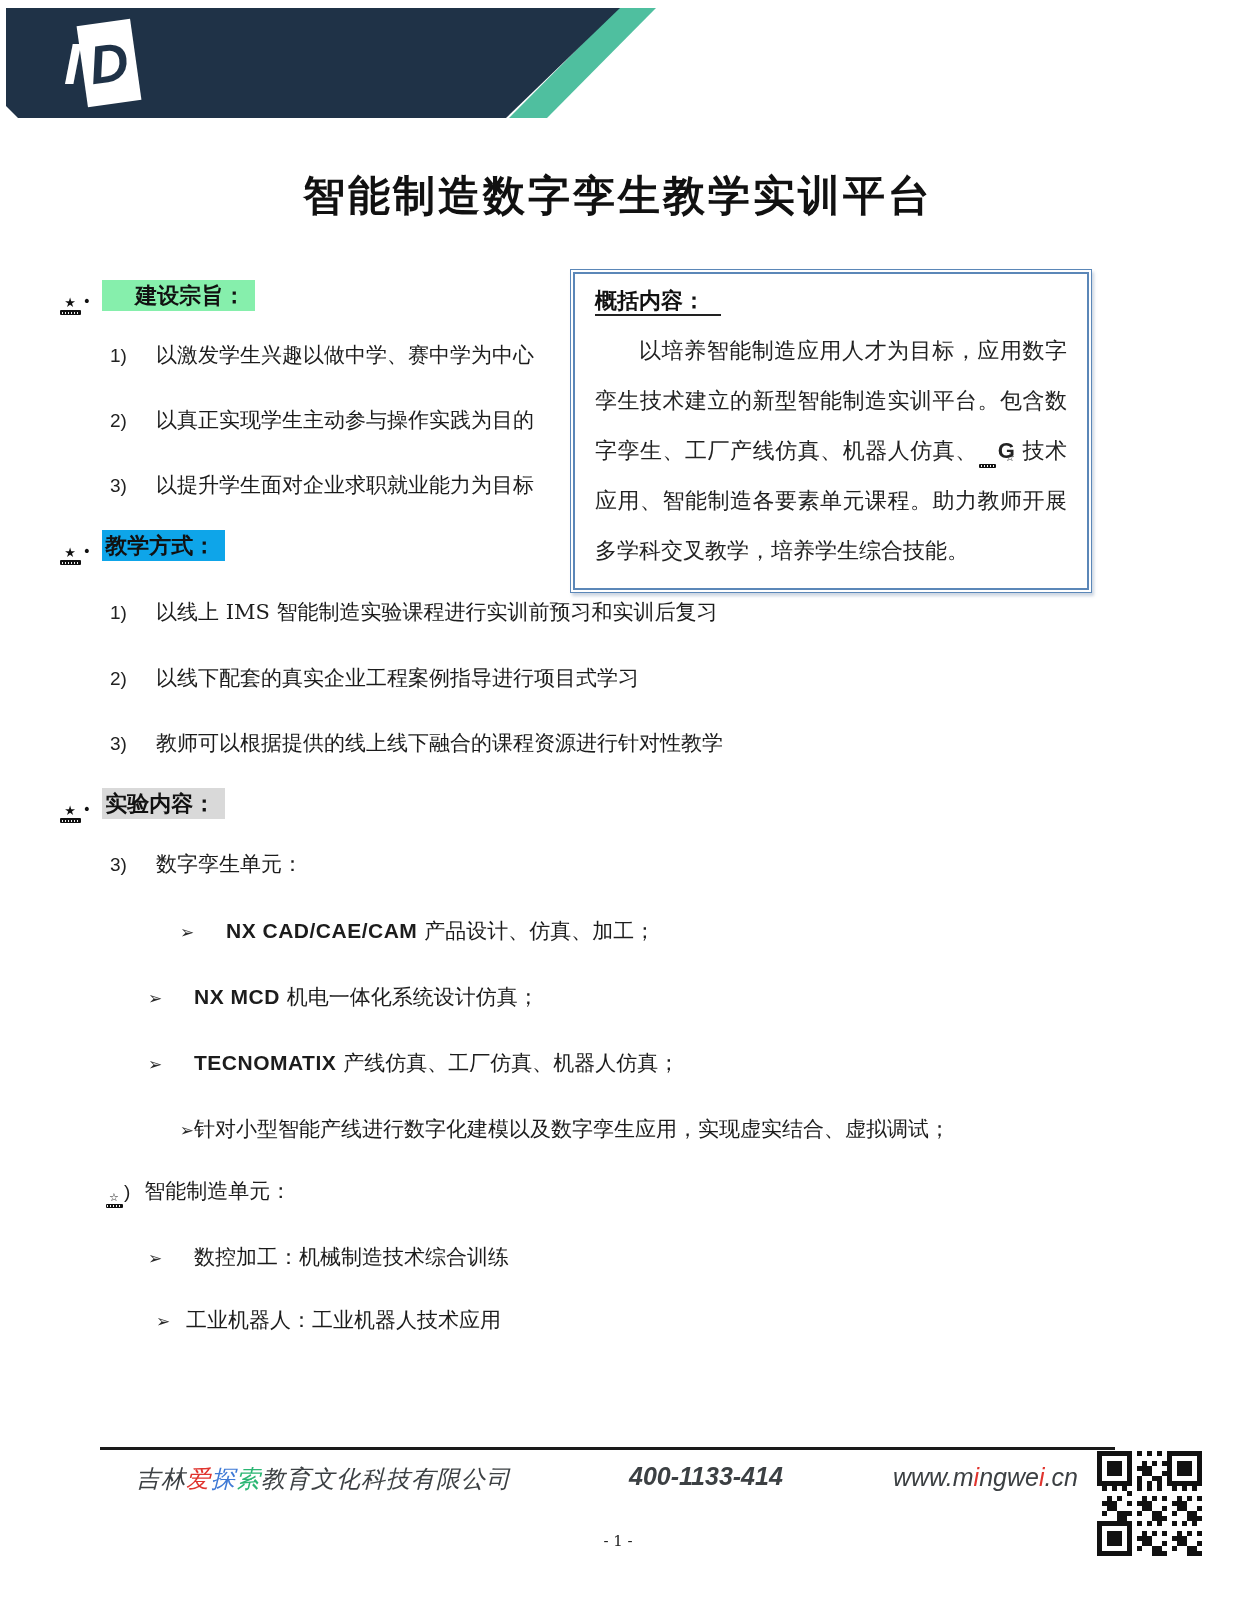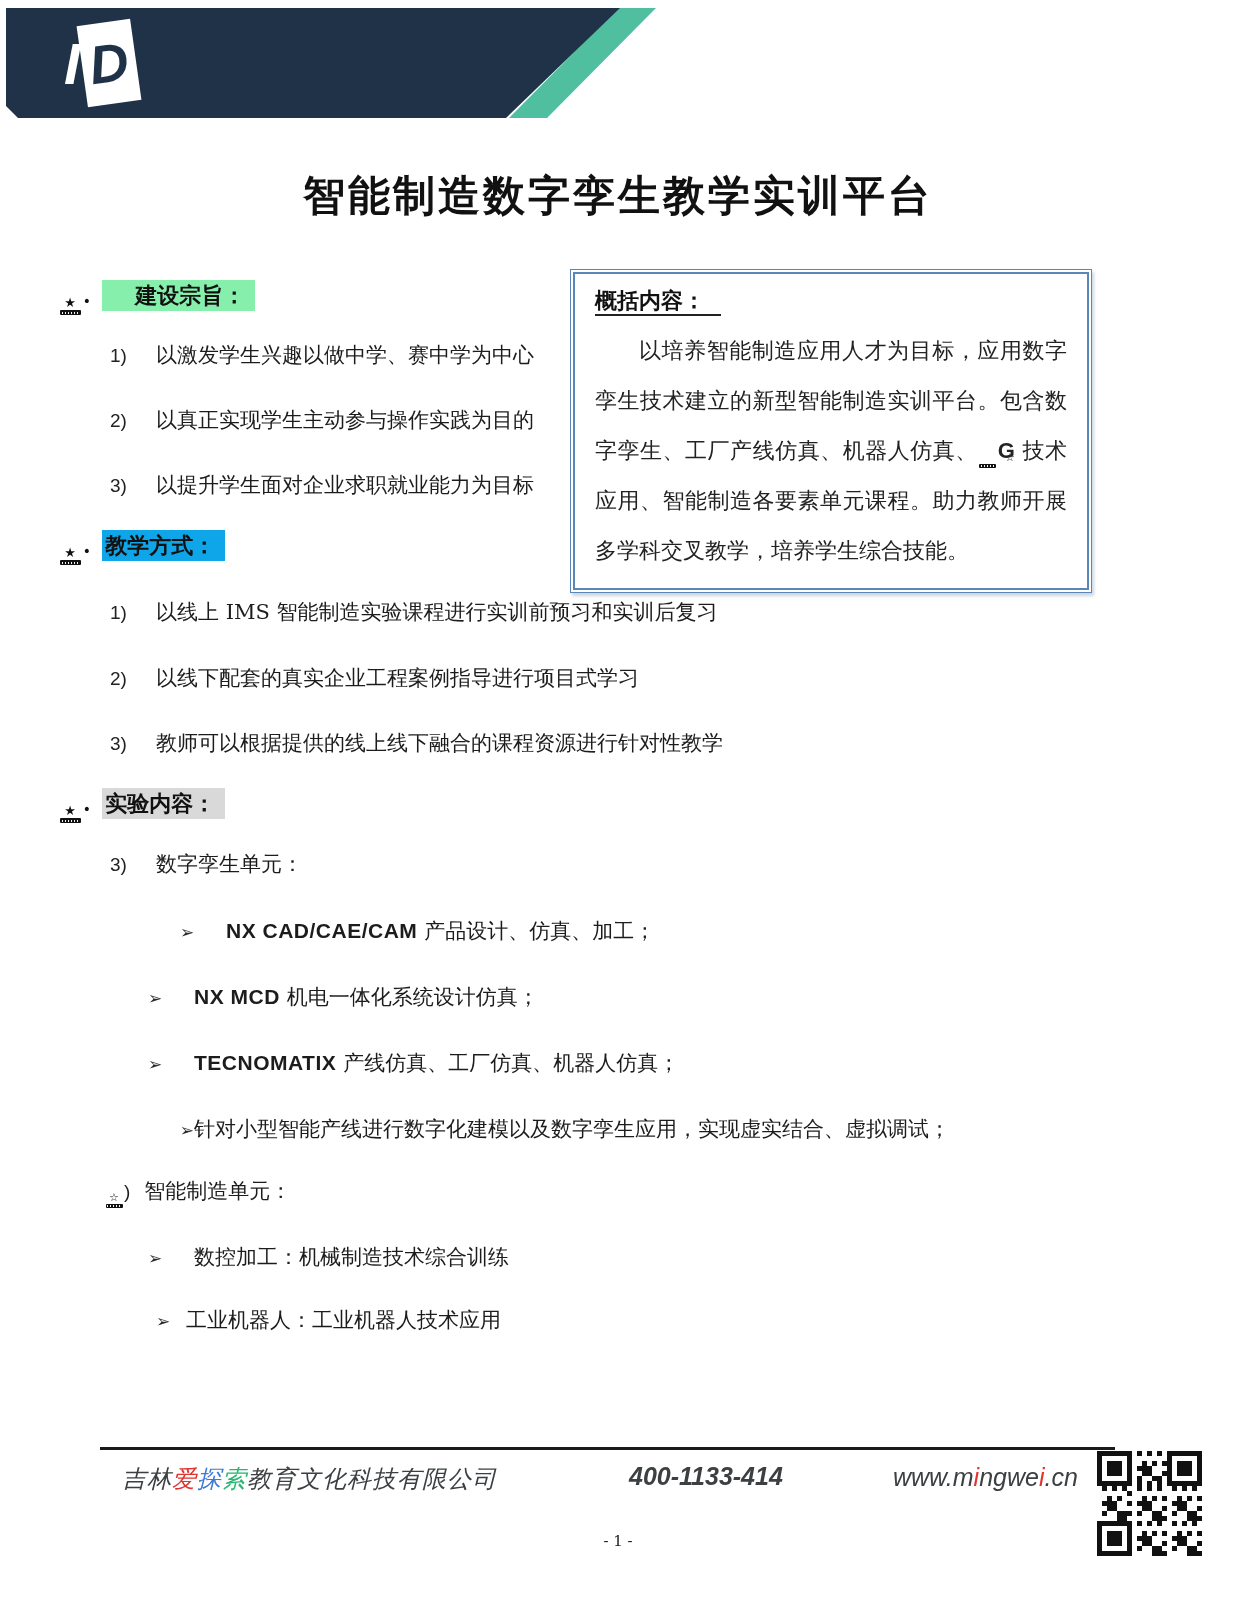--- a/index.html
+++ b/index.html
@@ -51,21 +51,21 @@
                border:1px solid #8fb3dc;background:#fff;box-shadow:2px 3px 3px rgba(110,135,170,.35);padding:2px;}
   .summary-inner{box-sizing:border-box;width:100%;height:100%;border:2px solid #5b87b8;padding:12px 20px;}
   .box-heading{font-size:22px;font-weight:bold;color:#111;}
   .box-heading .u{border-bottom:2px solid #222;padding-right:16px;padding-bottom:1px;}
   .box-para{margin:10px 0 0;font-size:22px;line-height:50px;text-align:justify;text-indent:44px;color:#222;white-space:normal;}
   .gchar{font-family:"Liberation Sans",sans-serif;font-weight:bold;}
 
   
   .footer-rule{position:absolute;left:100px;top:1447px;width:1015px;height:3px;background:#1a1a1a;}
   .footer-text{font-family:"Liberation Sans",sans-serif;font-style:italic;color:#3c4043;}
-  .company{top:1463px;left:122px;font-size:24px;letter-spacing:1px;}
+  .company{top:1463px;left:136px;font-size:24px;letter-spacing:1px;}
   .phone{top:1462px;left:629px;font-size:25px;font-weight:bold;}
   .website{top:1463px;left:893px;font-size:25px;}
   .page-num{position:absolute;top:1532px;left:0;width:100%;text-align:center;font-size:15px;color:#222;
             font-family:"DejaVu Serif",serif;}
   .qr{position:absolute;left:1097px;top:1451px;width:105px;height:105px;}
   .qr svg{display:block;}
 </style>
 </head>
 <body>
 

